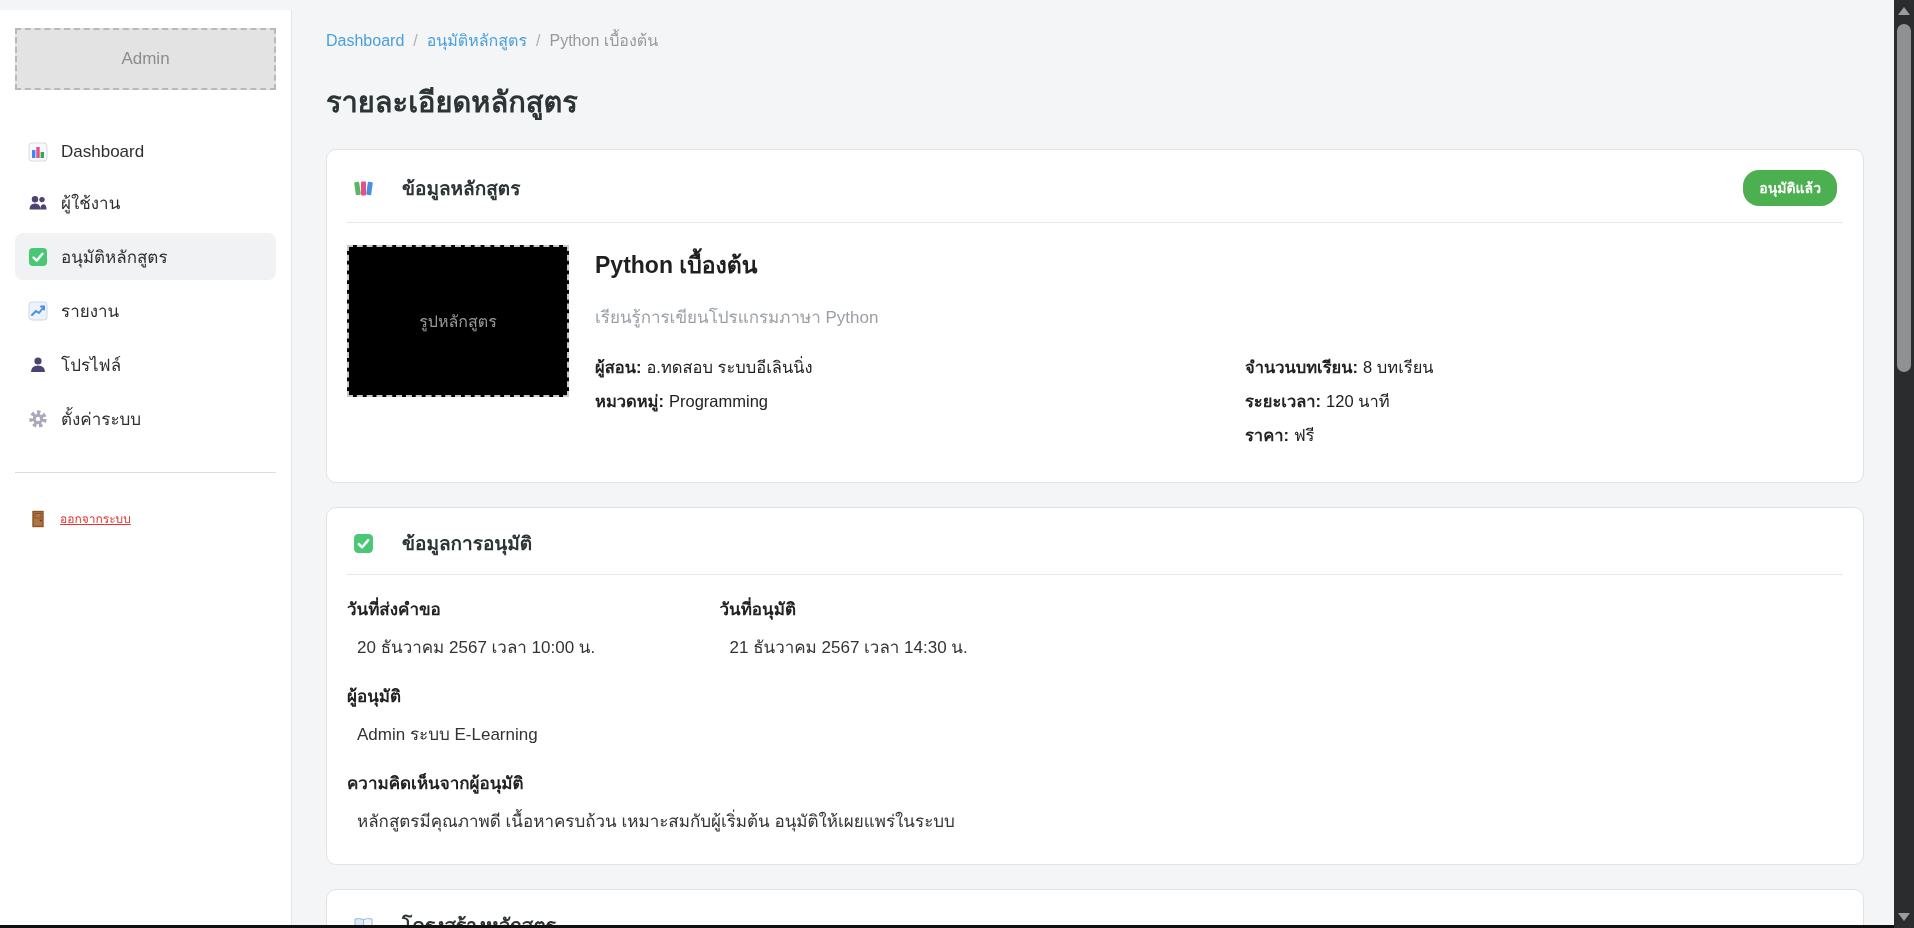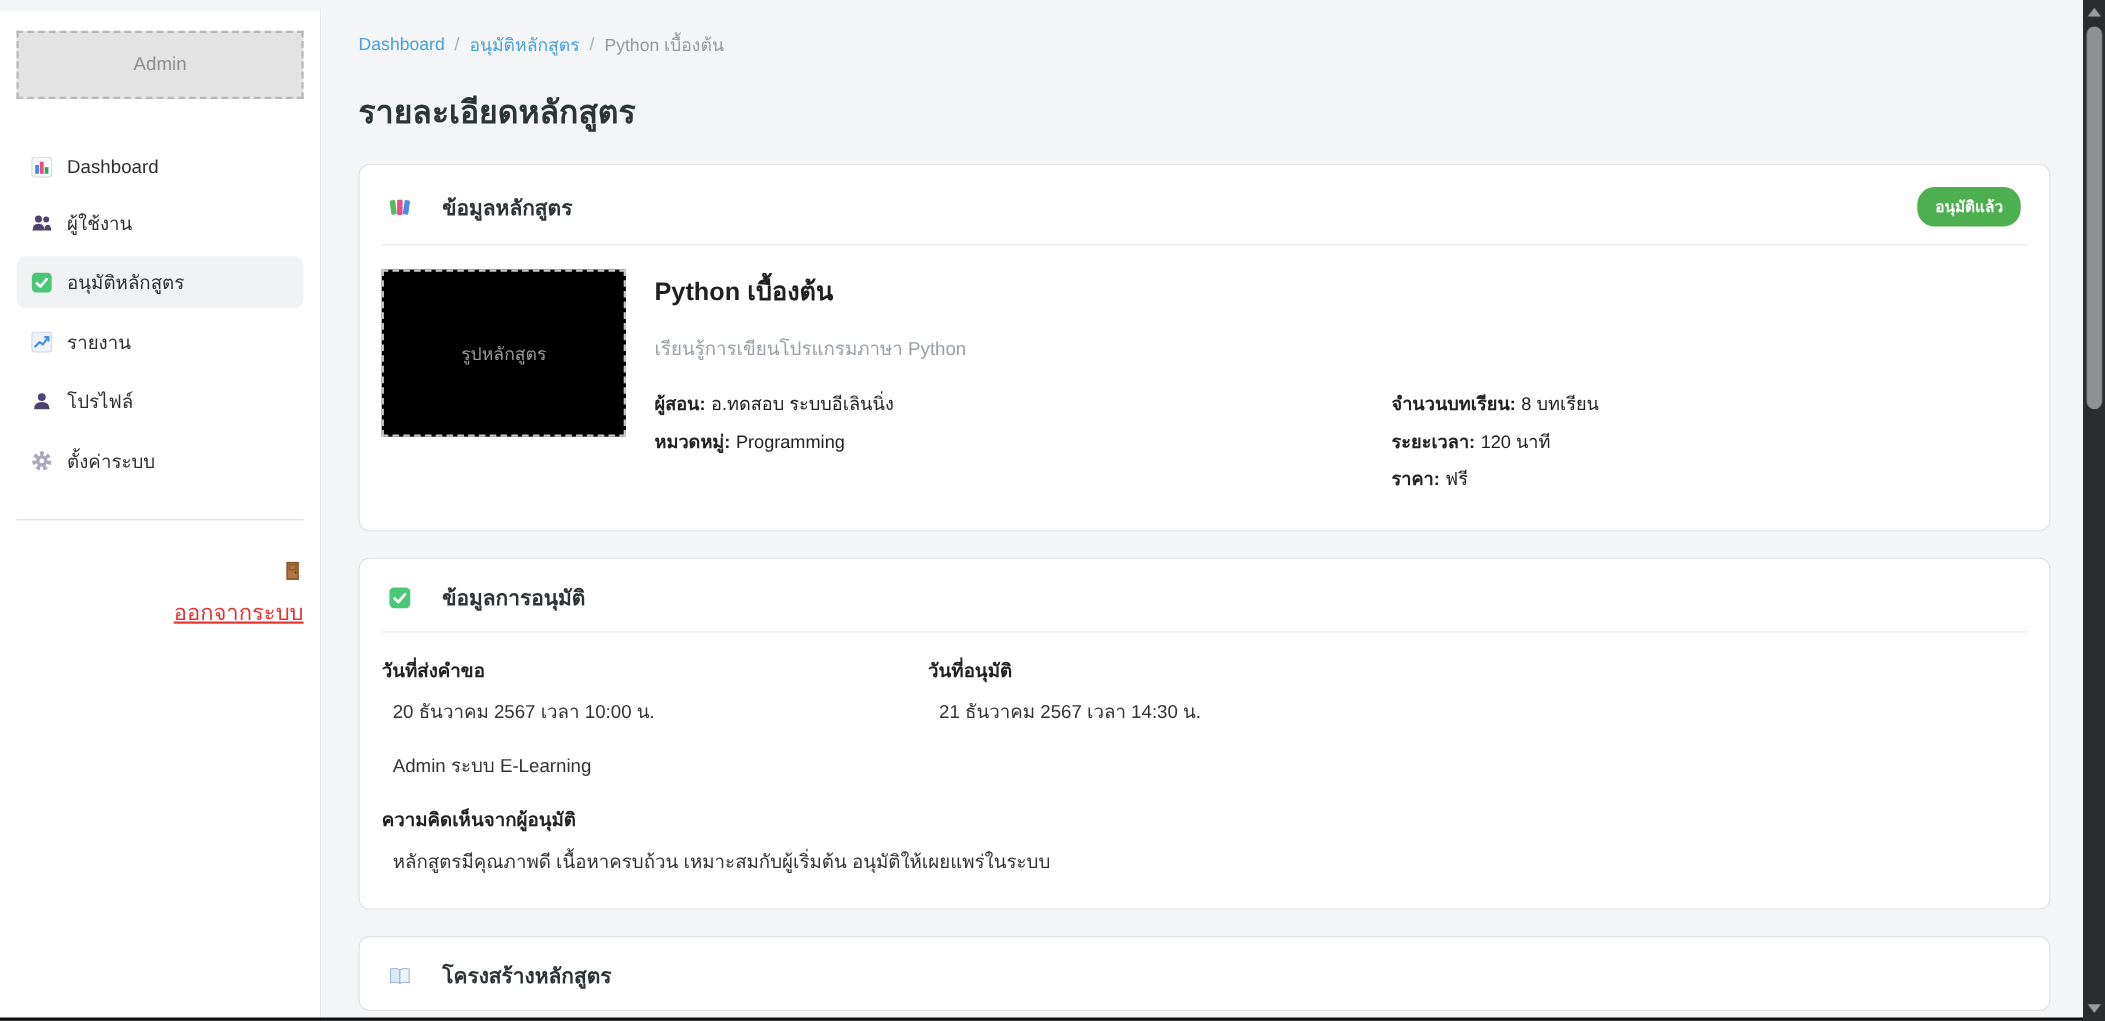--- a/index.html
+++ b/index.html
@@ -39,27 +39,26 @@
     cursor: pointer;
     text-decoration: none;
   }
   .nav-item.active { background: #f1f2f3; }
   .nav-icon { width: 20px; height: 20px; flex: 0 0 20px; display: inline-block; }
   .side-divider {
     border: none; border-top: 1px solid #dcdcdc;
     margin: 30px 0 36px 0;
   }
   .logout-link {
-    display: flex; align-items: flex-end; gap: 12px;
+    display: flex; align-items: flex-start; gap: 12px;
     padding-left: 13px;
-    font-size: 20px;
+    font-size: 12px;
     color: #e3342f;
     text-decoration: underline;
     cursor: pointer;
-    flex-direction: column;
   }
 
   
   .main {
     margin-left: 293px;
     margin-right: 20px;
     height: 928px;
     padding: 28px 30px 0 33px;
     overflow: hidden;
   }
@@ -110,28 +109,28 @@
     width: 222px; height: 152px;
     background: #000000;
     border: 2px dashed #c9c9c9;
     display: flex; align-items: center; justify-content: center;
     color: #9a9a9a; font-size: 16px;
     flex: 0 0 222px;
   }
   .course-detail { flex: 1; padding-top: 2px; }
   .course-title { font-size: 23px; font-weight: bold; color: #1f1f1f; margin-bottom: 20px; }
   .course-desc { font-size: 17px; color: #9aa0a5; margin-bottom: 24px; }
-  .course-fields { display: flex; gap: 20px; }
+  .course-fields { display: flex; }
   .fields-col-left { width: 650px; }
   .field-line { font-size: 16.5px; color: #222; margin-bottom: 8px; }
   .field-line .fl { font-weight: bold; margin-right: 5px; }
 
   
   .approval-body { padding: 20px 26px 28px 20px; }
-  .approval-grid { display: grid; grid-template-columns: 1fr 1fr 1fr; }
+  .approval-grid { display: grid; grid-template-columns: 1fr 1fr 1fr 1fr; }
   .field-group { margin-bottom: 22px; }
   .field-group .glabel { font-size: 17px; font-weight: bold; color: #222; margin-bottom: 11px; }
   .field-group .gvalue { font-size: 17px; color: #333; margin-left: 10px; }
   .span2 { grid-column: 1 / span 2; }
   .field-group.last { margin-bottom: 2px; }
 
   
   .bottom-edge {
     position: fixed; left: 0; right: 0; bottom: 0;
     height: 3px; background: #101010; z-index: 40;
@@ -328,20 +327,21 @@
       <div class="approval-grid">
         <div class="field-group">
           <div class="glabel">วันที่ส่งคำขอ</div>
           <div class="gvalue">20 ธันวาคม 2567 เวลา 10:00 น.</div>
         </div>
         <div class="field-group">
           <div class="glabel">วันที่อนุมัติ</div>
           <div class="gvalue">21 ธันวาคม 2567 เวลา 14:30 น.</div>
         </div>
         <div class="field-group span2">
+          <div class="glabel">ผู้อนุมัติ</div>
           <div class="gvalue">Admin ระบบ E-Learning</div>
         </div>
         <div class="field-group span2 last">
           <div class="glabel">ความคิดเห็นจากผู้อนุมัติ</div>
           <div class="gvalue">หลักสูตรมีคุณภาพดี เนื้อหาครบถ้วน เหมาะสมกับผู้เริ่มต้น อนุมัติให้เผยแพร่ในระบบ</div>
         </div>
       </div>
     </div>
   </section>
 

